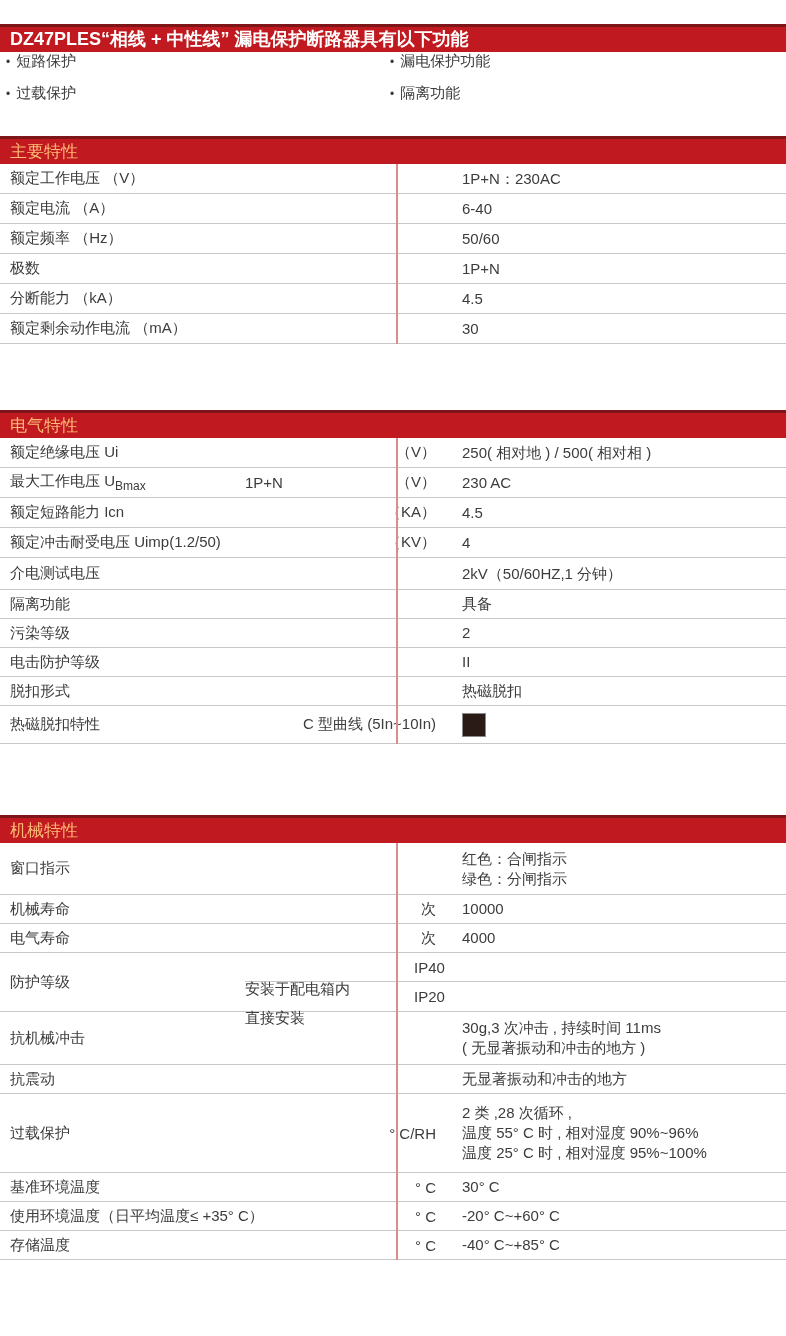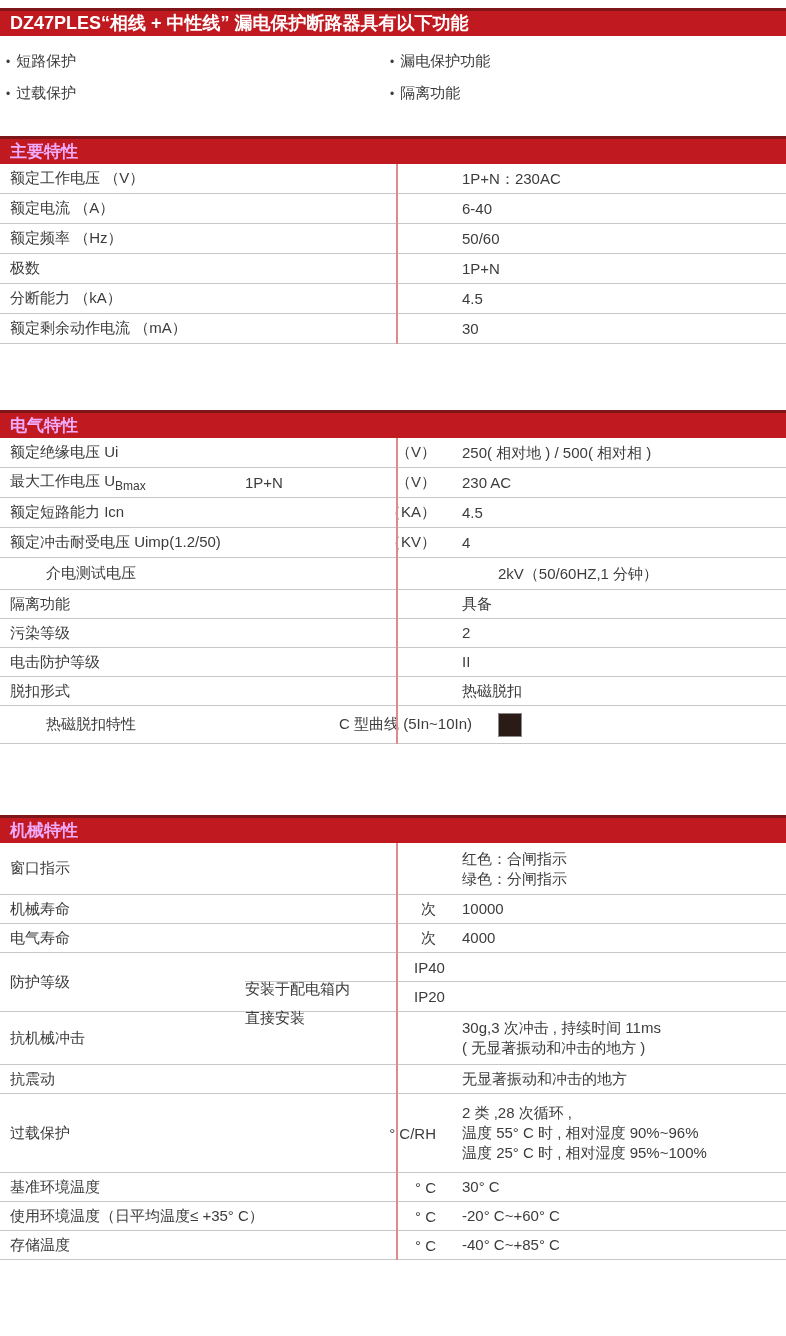--- a/index.html
+++ b/index.html
@@ -3,36 +3,36 @@
 <meta charset="utf-8">
 <style>
   html,body{margin:0;padding:0;}
   body{
     width:786px;height:1336px;position:relative;background:#ffffff;
     font-family:"Liberation Sans","DejaVu Sans",sans-serif;
     color:#3c3c3c;font-size:15px;
   }
   
   .banner{
-    position:absolute;left:0;top:8px;width:786px;height:25px;box-sizing:content-box;
+    position:absolute;left:0;top:24px;width:786px;height:25px;box-sizing:content-box;
     background:#c0191f;border-top:3px solid #7d1519;
     color:#ffffff;font-weight:bold;font-size:18px;line-height:25px;
   }
   .banner .txt{padding-left:10px;display:block;white-space:nowrap;}
   
   .feat{position:absolute;display:flex;align-items:center;white-space:nowrap;}
   .feat .dot{font-size:12px;margin-right:6px;}
   #feat-0{left:6px;top:52px;} #feat-1{left:6px;top:84px;}
   #feat-2{left:390px;top:52px;} #feat-3{left:390px;top:84px;}
   
   .spec-table{position:absolute;left:0;width:786px;}
   #table-main{top:136px;} #table-electrical{top:410px;} #table-mechanical{top:815px;}
   .sec-header{
     height:25px;background:#c0191f;border-top:3px solid #7d1519;
-    color:#f0abfc;font-weight:bold;font-size:17px;line-height:25px;padding-left:10px;
+    color:#fdba74;font-weight:normal;font-size:17px;line-height:25px;padding-left:10px;
     box-sizing:content-box;
   }
   .rows{position:relative;}
   .vline{position:absolute;left:396px;top:0;bottom:0;width:2px;background:#dd8c8c;z-index:2;}
   .row{
     display:flex;align-items:center;border-bottom:1px solid #c8c8c8;
     min-height:30px;box-sizing:border-box;
   }
   .cell-l{
     width:444px;position:relative;display:flex;align-items:center;
@@ -41,21 +41,21 @@
   .lbl{flex:1;white-space:nowrap;}
   .mid{position:absolute;left:245px;white-space:nowrap;}
   .unit{white-space:nowrap;}
   .cell-v{
     flex:1;padding-left:18px;display:flex;flex-direction:column;
     justify-content:center;align-self:stretch;
   }
   .cell-v .line{line-height:20px;white-space:nowrap;}
   sub{font-size:12px;}
   
-  .h38{min-height:38px;padding-left:36px;}
+  .h38{min-height:38px;}
   .h52{min-height:52px;}
   .h53{min-height:53px;}
   .h79{min-height:79px;}
   .h29{min-height:29px;}
   
   .row.protection{padding:0;align-items:stretch;min-height:58px;}
   .prot-label{width:245px;display:flex;align-items:center;padding-left:10px;box-sizing:border-box;}
   .prot-stack{flex:1;display:flex;flex-direction:column;}
   .prot-sub{display:flex;align-items:center;height:29px;box-sizing:border-box;}
   .prot-sub.first{border-bottom:1px solid #c8c8c8;}

